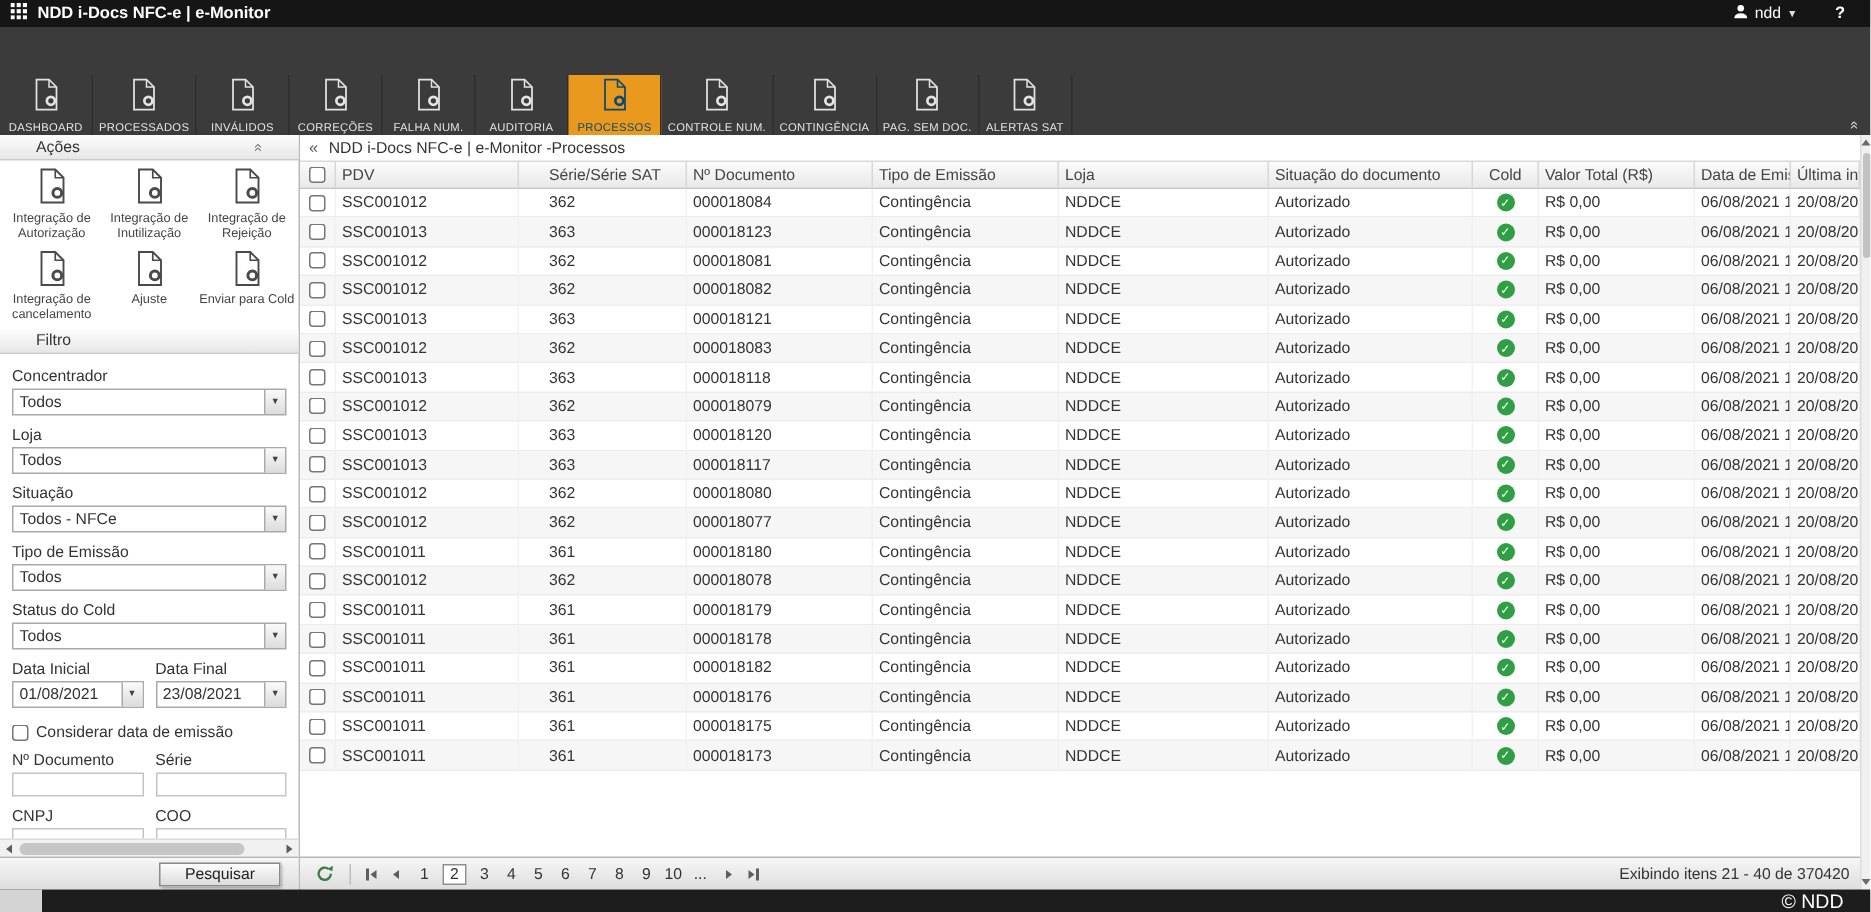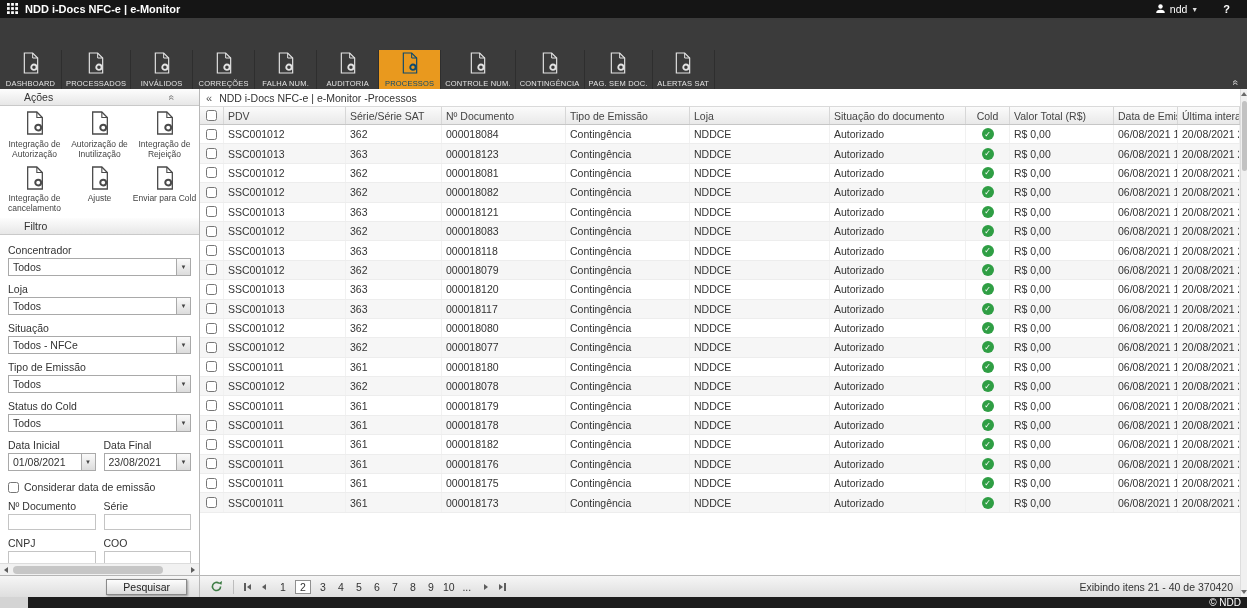--- a/index.html
+++ b/index.html
@@ -83,21 +83,21 @@
   .cell { display:flex; align-items:center; padding:0 4px; overflow:hidden;
     white-space:nowrap; }
   .tbody { flex:1; background:#fff; overflow:hidden; }
   .trow { display:flex; height:19.4px; font-size:10.5px; color:#333;
     border-bottom:1px solid #ededed; cursor:default; }
   .trow:nth-child(even) { background:#f6f6f6; }
   .trow .cell { border-right:1px solid #f1f1f1; }
   .c-check { flex:0 0 24px; justify-content:center; padding:0; }
   .c-check input { width:11px; height:11px; }
   .c-pdv   { flex:0 0 122px; }
-  .c-serie { flex:0 0 96px; }
+  .c-serie { flex:0 0 96px;margin-left:16px; }
   .c-doc   { flex:0 0 124px; }
   .c-tipo  { flex:0 0 124px; }
   .c-loja  { flex:0 0 140px; }
   .c-sit   { flex:0 0 136px; }
   .c-cold  { flex:0 0 44px; justify-content:center; }
   .c-valor { flex:0 0 104px; }
   .c-data  { flex:0 0 64px; }
   .c-inter { flex:1; min-width:0; }
   .coldok { width:12px; height:12px; border-radius:50%; background:#2f9e44;
     color:#fff; font-size:8px; display:flex; align-items:center;
@@ -128,21 +128,21 @@
   .vscroll { flex:0 0 7px; background:#f0f0f0; border-left:1px solid #ddd;
     display:flex; flex-direction:column; align-items:center; cursor:pointer; }
   .sb-arrow { flex:0 0 10px; display:flex; align-items:center; justify-content:center; }
   .vthumb { width:5px; height:70px; background:#c2c2c2; border-radius:3px; margin-top:2px; }
   .vspacer { flex:1; }
 
   
   .footer { flex:0 0 11px; background:#1d1d1d; display:flex; align-items:center; }
   .footer-corner { width:28px; height:100%; background:#d4d4d4; }
   .footer .fspacer { flex:1; }
-  .copyright { color:#fff; font-size:10px; padding-right:6px; }
+  .copyright { color:#fff; font-size:13px; padding-right:18px; }
 </style>
 </head>
 <body>
 
 <div class="app">
 
   <header class="titlebar">
     <span><svg viewBox="0 0 12 12" width="11" height="11" fill="#fff">
       <rect x="0" y="0" width="3" height="3"></rect>
           <rect x="4.5" y="0" width="3" height="3"></rect>
@@ -276,21 +276,21 @@
       <circle cx="15.5" cy="18" r="3.2" fill="none" stroke="currentColor" stroke-width="2.2"></circle>
     </svg></span>
     <span class="alabel">Integração de Autorização</span>
   </div>
           <div class="action">
     <span><svg viewBox="0 0 24 26">
       <path d="M4 1 H14 L20 7 V25 H4 Z" fill="none" stroke="currentColor" stroke-width="1.4"></path>
       <path d="M14 1 V7 H20" fill="none" stroke="currentColor" stroke-width="1.2"></path>
       <circle cx="15.5" cy="18" r="3.2" fill="none" stroke="currentColor" stroke-width="2.2"></circle>
     </svg></span>
-    <span class="alabel">Autorização de Inutilização</span>
+    <span class="alabel">Integração de Inutilização</span>
   </div>
           <div class="action">
     <span><svg viewBox="0 0 24 26">
       <path d="M4 1 H14 L20 7 V25 H4 Z" fill="none" stroke="currentColor" stroke-width="1.4"></path>
       <path d="M14 1 V7 H20" fill="none" stroke="currentColor" stroke-width="1.2"></path>
       <circle cx="15.5" cy="18" r="3.2" fill="none" stroke="currentColor" stroke-width="2.2"></circle>
     </svg></span>
     <span class="alabel">Integração de Rejeição</span>
   </div>
           <div class="action">

